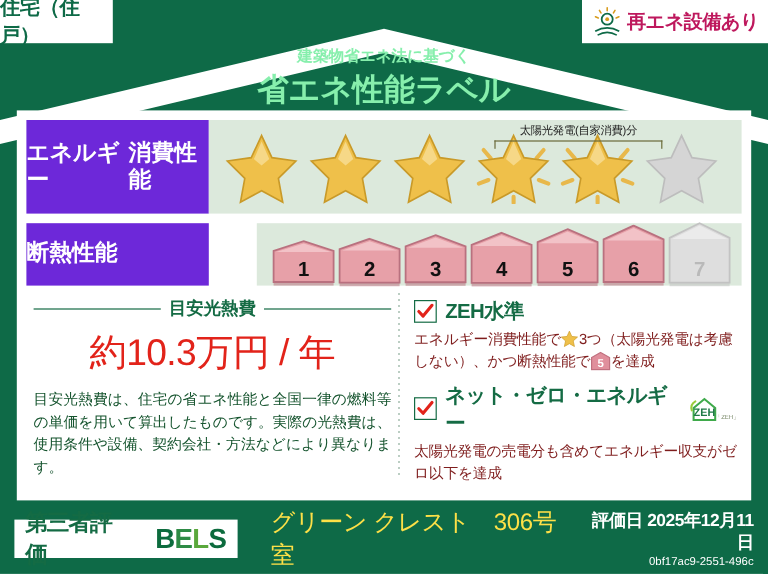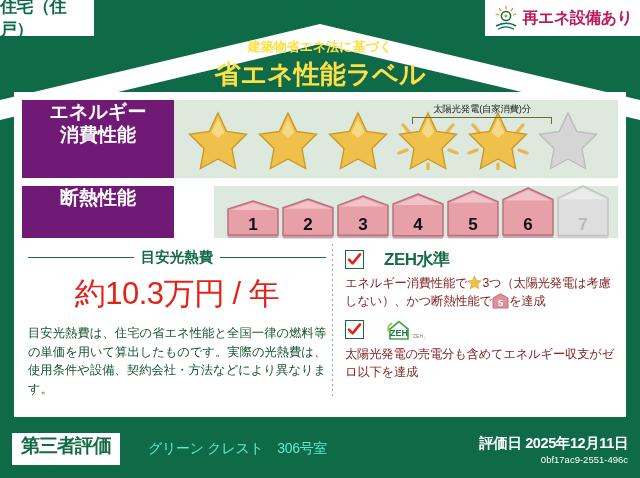--- a/index.html
+++ b/index.html
@@ -30,44 +30,44 @@
     display: flex; align-items: center; justify-content: center;
     gap: 4px;
     font-size: 16px; font-weight: bold; color: #be185d;
     letter-spacing: -0.5px;
   }
   .sun-ico { width: 26px; height: 26px; flex: 0 0 26px; }
 
   
   .title-wrap {
     position: absolute; left: 0; right: 0; top: 38px;
-    text-align: center; color: #fde047;
+    text-align: center; color: #86efac;
   }
   .title-sub { font-size: 13px; font-weight: bold; letter-spacing: 0px; }
   .title-main { font-size: 26px; font-weight: bold; letter-spacing: 0px; margin-top: 1px; }
 
   
   .panel {
     position: absolute; left: 14px; top: 92px;
     width: 612px; height: 325px;
     background: #fff;
   }
 
   
   .row {
     display: flex; align-items: stretch;
     margin: 8px 8px 0 8px;
     height: 78px;
   }
   .row-label {
     width: 152px; flex: 0 0 152px;
-    background: #701a75;
+    background: #6d28d9;
     color: #fff; font-weight: bold; font-size: 19px;
-    display: flex; flex-direction: column;
-    align-items: center; justify-content: flex-start;
+    display: flex; flex-direction: row;
+    align-items: center; justify-content: space-between;
     line-height: 1.22; letter-spacing: 0px;
   }
   .row-body {
     flex: 1; background: #dce9dc;
     position: relative;
     display: flex; align-items: center;
   }
 
   
   .stars { display: flex; align-items: center; gap: 2px; padding-left: 10px; }
@@ -115,21 +115,21 @@
   .cost-value {
     text-align: center; color: #e2231a; font-weight: normal;
     font-size: 31px; margin-top: 6px; letter-spacing: -0.5px;
   }
   .cost-note {
     margin-top: 9px; font-size: 12.3px; color: #14532d; line-height: 1.52;
     text-align: justify; letter-spacing: -0.2px;
   }
 
   .zeh-block { margin-bottom: 7px; }
-  .zeh-head { display: flex; align-items: center; gap: 20px; }
+  .zeh-head { display: flex; align-items: center; gap: 7px; }
   .chk {
     width: 19px; height: 19px; flex: 0 0 19px;
     border: 1.6px solid #146b44; background: #fff;
     position: relative;
   }
   .chk svg { position: absolute; left: 1px; top: 1px; }
   .zeh-title { font-size: 17px; font-weight: bold; color: #146b44; letter-spacing: -0.5px; }
   .zeh-logo { width: 44px; height: 24px; flex: 0 0 44px; }
   .zeh-desc {
     margin-top: 3px; font-size: 12.3px; color: #7f1d1d; line-height: 1.5;
@@ -138,30 +138,30 @@
   .inline-star { display: inline-block; vertical-align: -3px; width: 15px; height: 15px; }
   .inline-house { display: inline-block; vertical-align: -4px; width: 17px; height: 16px; }
 
   
   .footer {
     position: absolute; left: 0; bottom: 0; width: 640px; height: 58px;
     display: flex; align-items: center;
   }
   .bels {
     margin-left: 12px; background: #fff; height: 32px;
-    display: flex; align-items: center; padding: 0 9px; gap: 20px; flex-direction: column;
+    display: flex; align-items: center; padding: 0 9px; gap: 20px;
   }
   .bels-jp { font-size: 19px; font-weight: bold; color: #146b44; letter-spacing: -1px; }
   .bels-en { font-size: 23px; font-weight: bold; letter-spacing: -0.5px; }
   .bels-en .b1 { color: #0c6b3d; }
   .bels-en .b2 { color: #2e8b45; }
   .bels-en .b3 { color: #5aa83c; }
   .bels-en .b4 { color: #0c6b3d; }
   .prop {
-    margin-left: 28px; color: #5eead4; font-size: 14px; letter-spacing: -0.3px;
+    margin-left: 28px; color: #fde047; font-size: 20px; letter-spacing: -0.3px;
   }
   .foot-right {
     margin-left: auto; margin-right: 12px; text-align: right; color: #fff;
   }
   .foot-date { font-size: 14.5px; font-weight: bold; letter-spacing: -0.4px; }
   .foot-id { font-size: 9.5px; margin-top: 1px; letter-spacing: 0px; }
 </style>
 </head>
 <body>
 
@@ -370,20 +370,21 @@
           </div>
         </div>
 
         <div class="zeh-block">
           <div class="zeh-head">
             <span class="chk">
               <svg width="15" height="15" viewBox="0 0 15 15">
                 <path d="M2 7.6 L5.6 11.4 L13 2.4" fill="none" stroke="#e2231a" stroke-width="2.6" stroke-linecap="round" stroke-linejoin="round"></path>
               </svg>
             </span>
+            <span class="zeh-title">ネット・ゼロ・エネルギー</span>
             <span class="zeh-logo">
               <svg viewBox="0 0 44 24">
                 <path d="M6 11 L15 3.5 L24 11 L24 21 L6 21 Z" fill="#fff" stroke="#3faa4b" stroke-width="1.7"></path>
                 <path d="M4.5 13 Q3 8 7.5 5.5" fill="none" stroke="#9acb3c" stroke-width="1.7" stroke-linecap="round"></path>
                 <text x="15" y="17.5" font-size="9" font-weight="bold" fill="#1f7a46" text-anchor="middle" font-family="Liberation Sans, sans-serif">ZEH</text>
                 <text x="34" y="20" font-size="5" fill="#7a8a6a" text-anchor="middle" font-family="Liberation Sans, sans-serif">「ZEH」</text>
               </svg>
             </span>
           </div>
           <div class="zeh-desc">太陽光発電の売電分も含めてエネルギー収支がゼロ以下を達成</div>

